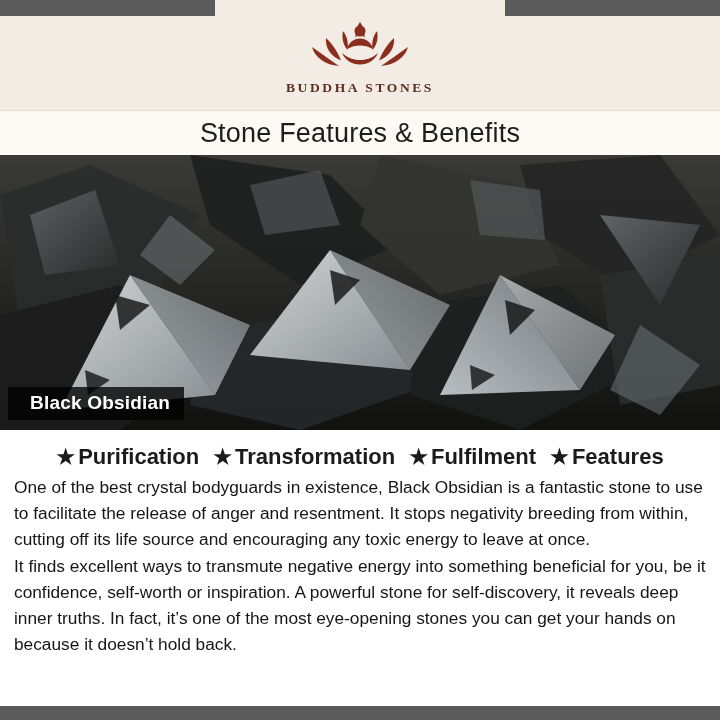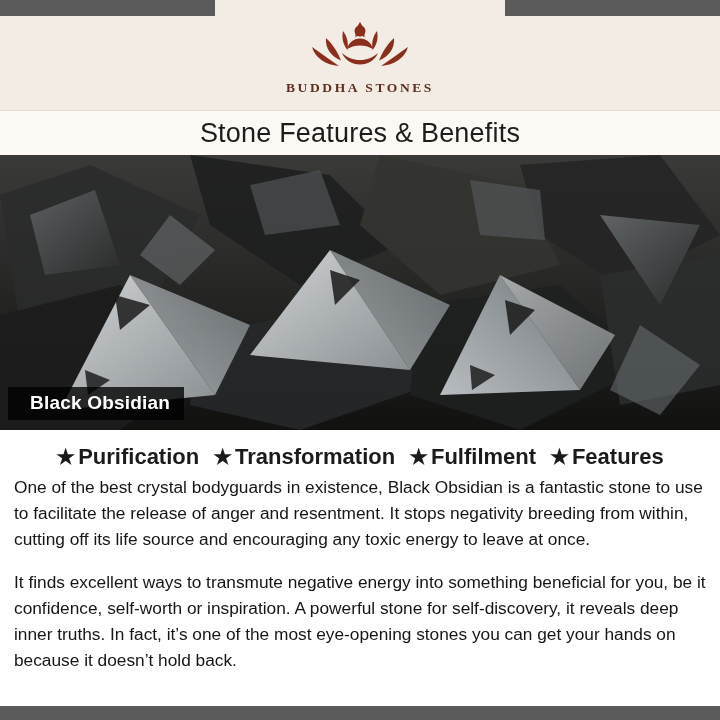--- a/index.html
+++ b/index.html
@@ -137,21 +137,21 @@
     margin-right: 3px;
   }
   .para {
     font-size: 17.3px;
     line-height: 26px;
     color: #161616;
     text-align: left;
     margin: 0;
   }
   .para + .para {
-    margin-top: 17px;
+    margin-top: 1px;
   }
 
   
   .footer-band {
     position: absolute;
     left: 0;
     bottom: 0;
     width: 100%;
     height: 14px;
     background: #5b5b5b;

